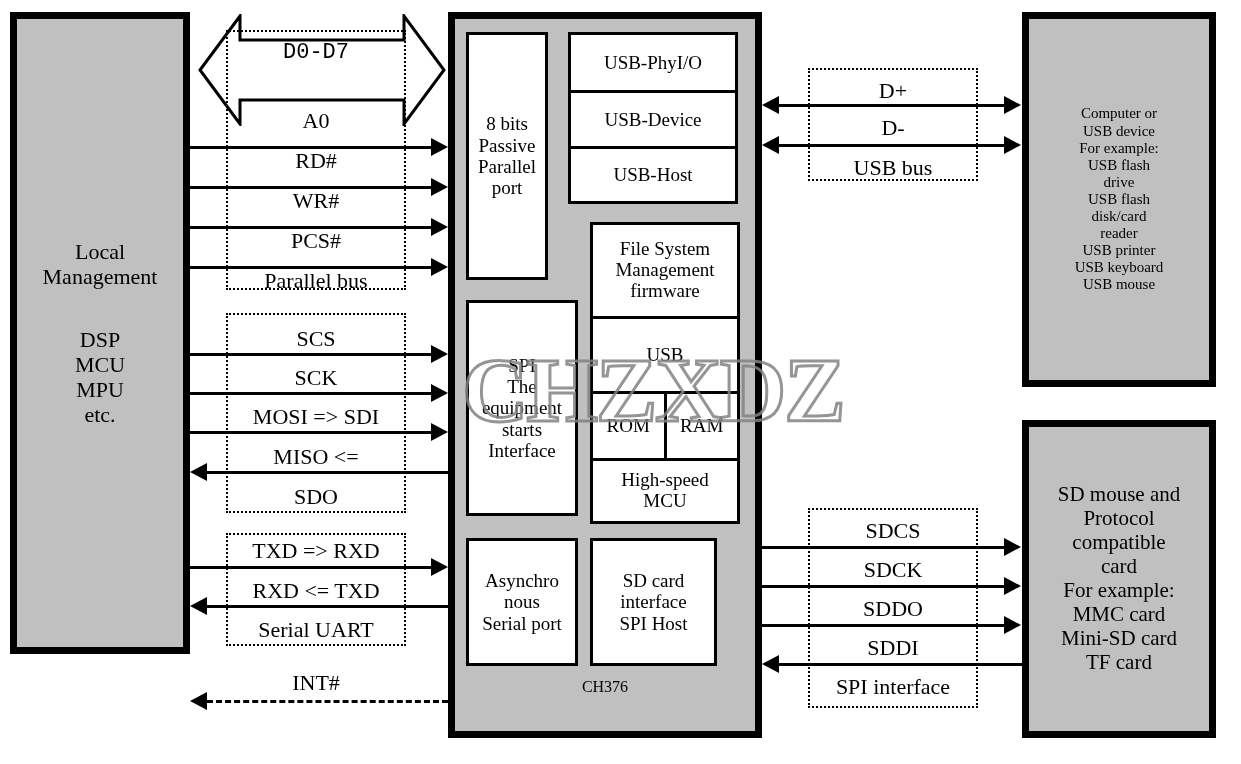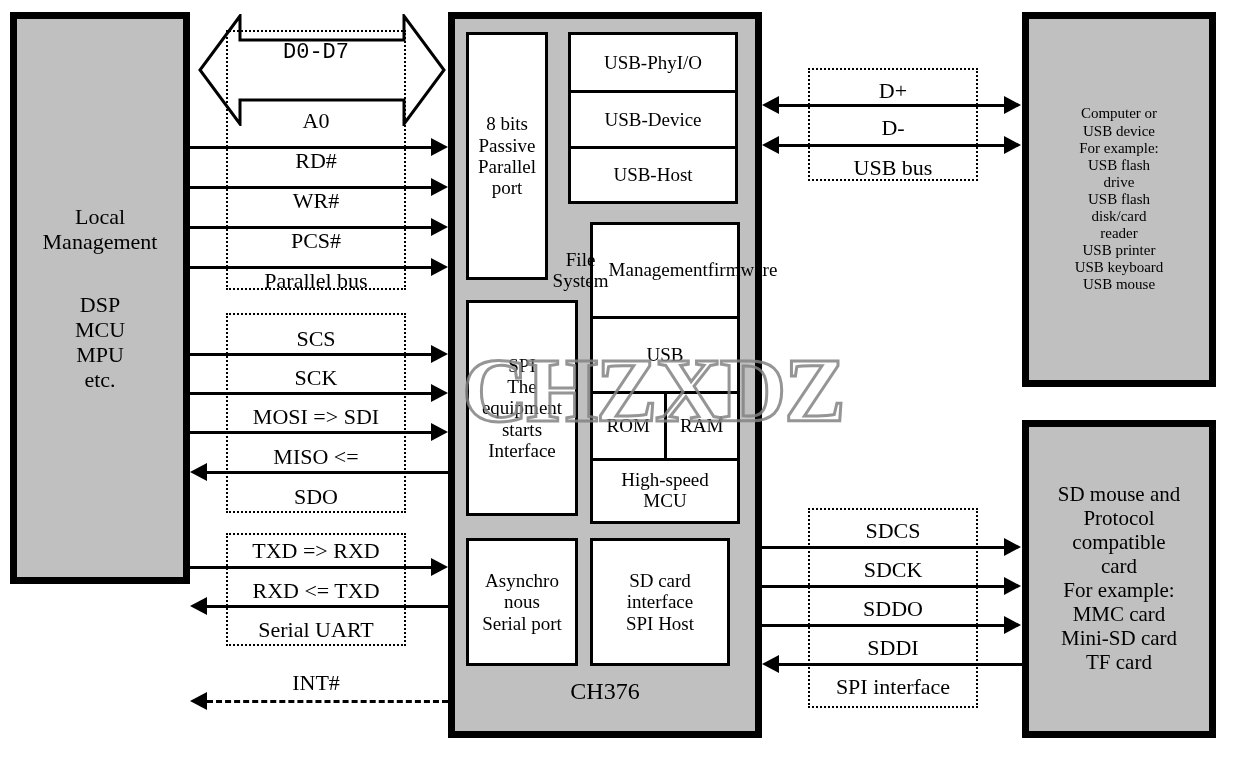--- a/index.html
+++ b/index.html
@@ -10,21 +10,21 @@
   }
   .stage{position:absolute;left:0;top:0;width:1241px;height:764px;}
 
   
   .block{
     position:absolute;background:#c0c0c0;border:7px solid #000;
     box-sizing:border-box;display:flex;flex-direction:column;
     align-items:center;justify-content:center;text-align:center;
     line-height:1.14;
   }
-  #local-controller{left:10px;top:12px;width:180px;height:572px;font-size:22px;}
+  #local-controller{left:10px;top:12px;width:180px;height:642px;font-size:22px;}
   #ch376{left:448px;top:12px;width:314px;height:726px;
          justify-content:flex-start;align-items:flex-start;}
   #usb-device-box{left:1022px;top:12px;width:194px;height:375px;font-size:15px;}
   #sd-card-box{left:1022px;top:420px;width:194px;height:318px;font-size:21px;}
 
   .lc-group{display:block;}
   .lc-group .ln{display:block;}
   .lc-gap{height:38px;}
 
   .dev-line{display:block;}
@@ -42,31 +42,31 @@
     display:block;border:3px solid #000;background:#fff;}
   #blk-usbstack .row{height:33.33%;display:flex;align-items:center;
     justify-content:center;box-sizing:border-box;}
   #blk-usbstack .row+.row{border-top:3px solid #000;}
 
   #blk-core{left:590px;top:222px;width:150px;height:302px;padding:0;
     display:block;border:3px solid #000;background:#fff;}
   #blk-core .crow{display:flex;align-items:center;justify-content:center;
     box-sizing:border-box;text-align:center;line-height:1.1;}
   #blk-core .crow+.crow{border-top:3px solid #000;}
-  #core-fs{height:91px;}
+  #core-fs{height:91px;flex-direction:column;}
   #core-usb{height:75px;}
   #core-mem{height:67px;padding:0;}
   #core-mem .half{flex:1;display:flex;align-items:center;justify-content:center;height:100%;}
   #core-mem .half+.half{border-left:3px solid #000;}
   #core-mcu{height:63px;flex-direction:column;}
 
-  #blk-sdif{left:590px;top:538px;width:140px;height:128px;}
+  #blk-sdif{left:590px;top:538px;width:127px;height:128px;}
 
   #ch376-label{position:absolute;left:448px;top:678px;width:314px;
-    text-align:center;font-size:24px;}
+    text-align:center;font-size:16px;}
 
   
   .dotted{position:absolute;border:2px dotted #000;box-sizing:border-box;}
 
   
   .sig-label{position:absolute;text-align:center;font-size:22px;
     line-height:1;white-space:nowrap;}
   .sig-line{position:absolute;height:0;border-top:3px solid #000;}
   .arrow-r,.arrow-l{position:absolute;width:0;height:0;}
   .arrow-r{border-top:9px solid transparent;border-bottom:9px solid transparent;

